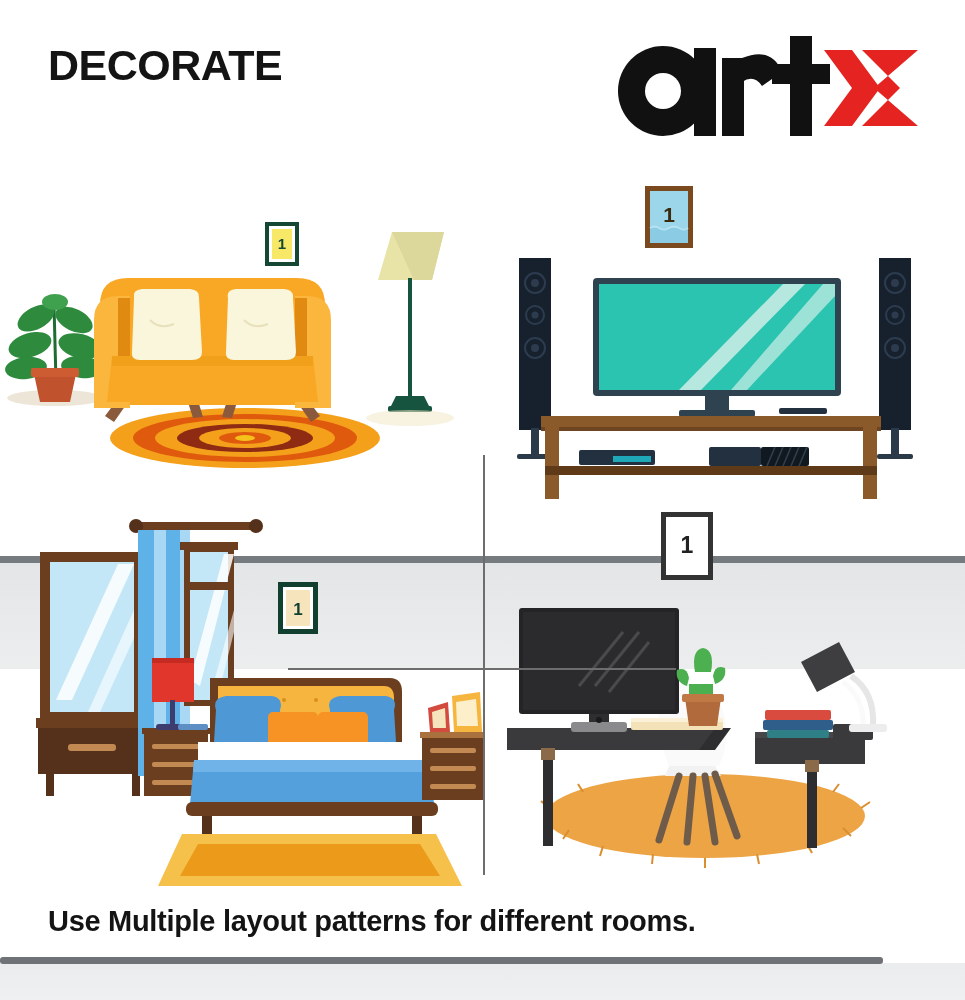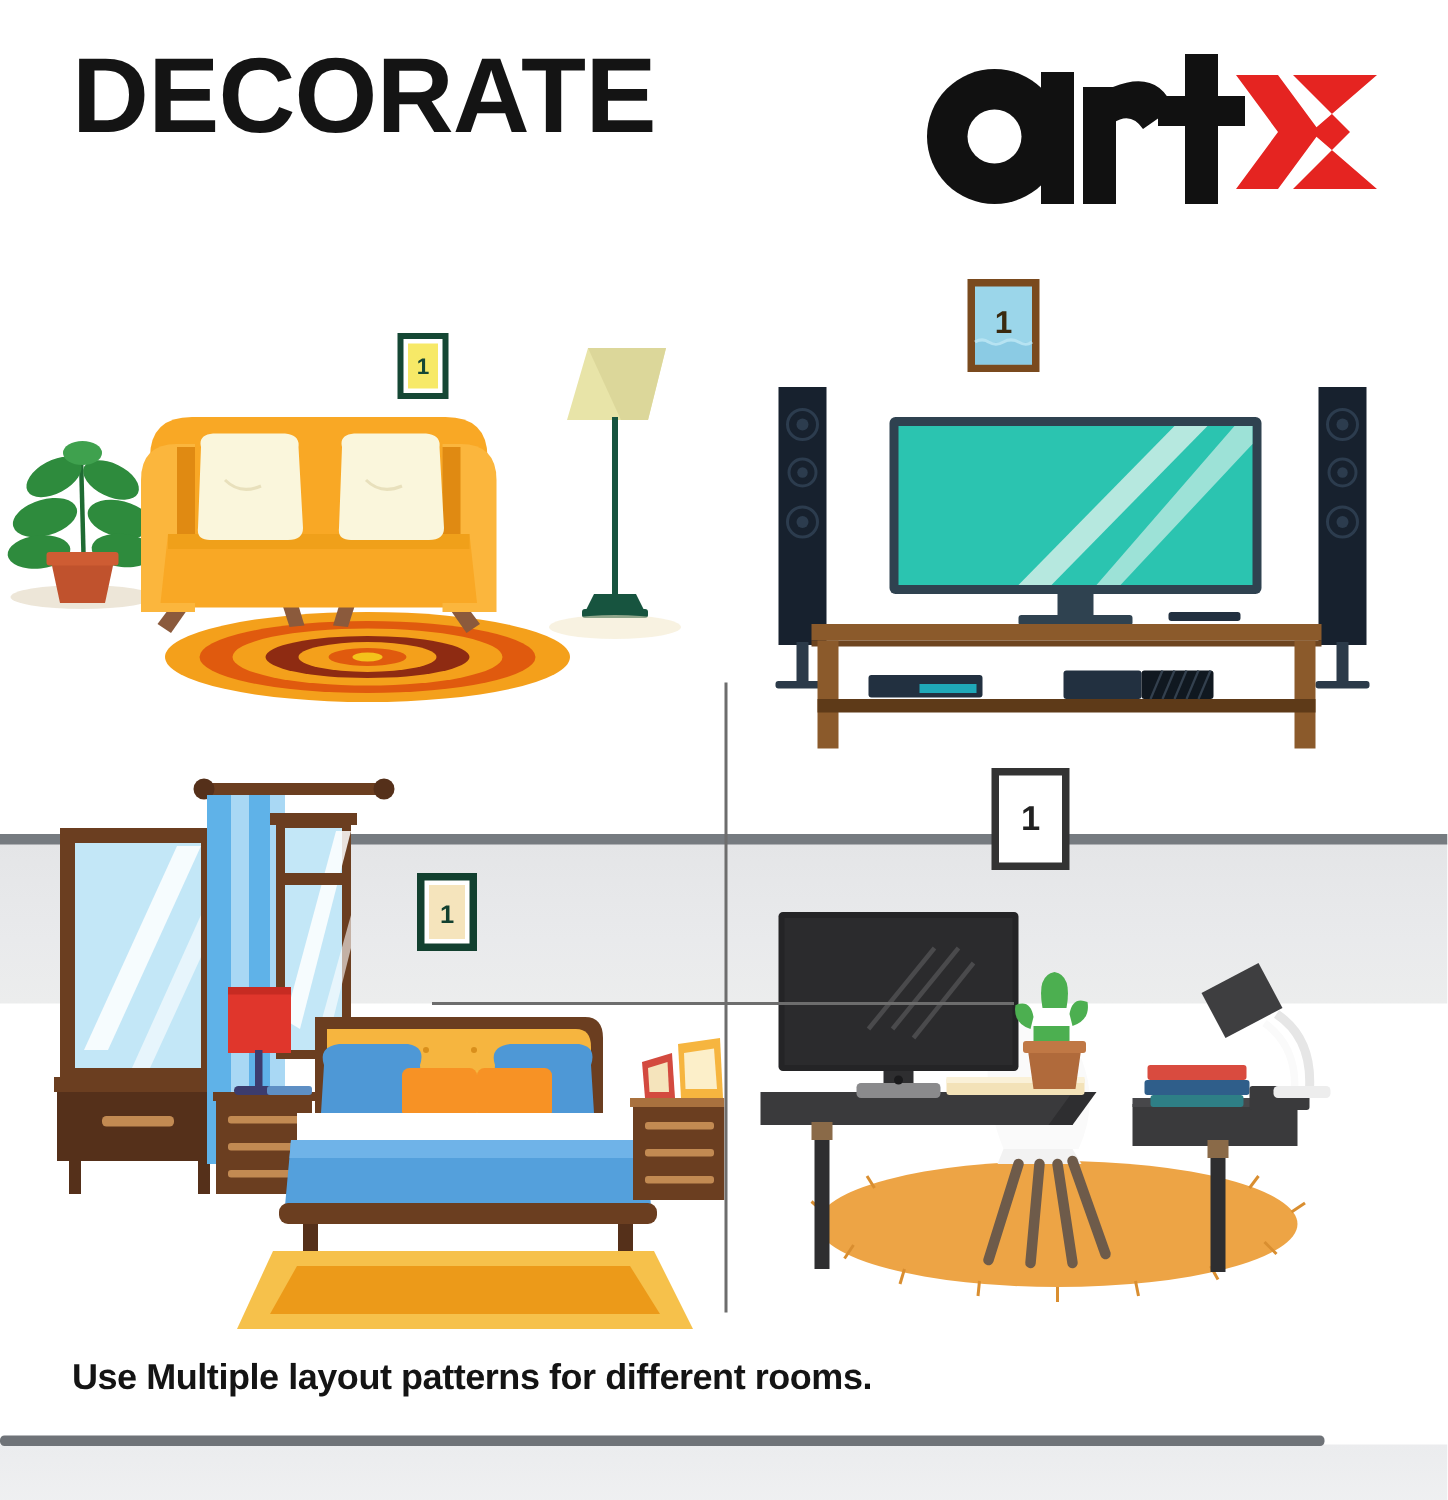--- a/index.html
+++ b/index.html
@@ -8,21 +8,21 @@
     background: #ffffff;
     font-family: "Liberation Sans", sans-serif;
     overflow: hidden;
   }
   #page { position: relative; width: 965px; height: 1000px; background: #fff; }
 
   
   .header { position: absolute; left: 0; top: 0; width: 965px; height: 170px; }
   .headline { position: absolute; left: 48px; top: 38px; }
   .headline .l1 {
-    font-size: 71px; font-weight: bold; letter-spacing: -0.5px;
+    font-size: 43px; font-weight: bold; letter-spacing: -0.5px;
     line-height: 54px; color: #141414; white-space: nowrap;
   }
   .headline .l2 {
     font-size: 37px; font-weight: bold; letter-spacing: 0.5px;
     line-height: 40px; color: #141414; white-space: nowrap; margin-top: 2px;
   }
   .logo { position: absolute; left: 612px; top: 36px; width: 310px; height: 105px; }
   .logo svg { display:block; }
 
   
@@ -47,21 +47,21 @@
   
   .floor-bot {
     position: absolute; left: 0; top: 793px; width: 965px; height: 100px;
     background: linear-gradient(180deg,#ebecee 0%, #f2f3f4 70%, #f7f7f8 100%);
   }
   .floor-bot-line { position: absolute; left: 0; top: 787px; width: 883px; height: 7px; background: #6f7378; border-radius: 3px; }
 
   
   .caption {
     position: absolute; left: 48px; top: 905px; width: 880px;
-    font-size: 24px; font-weight: bold; color: #141414; letter-spacing: -0.3px;
+    font-size: 29px; font-weight: bold; color: #141414; letter-spacing: -0.3px;
   }
 </style>
 </head>
 <body>
 
 <div id="page">
 
   <div class="header">
     <div class="headline">
       <div class="l1">DECORATE</div>

